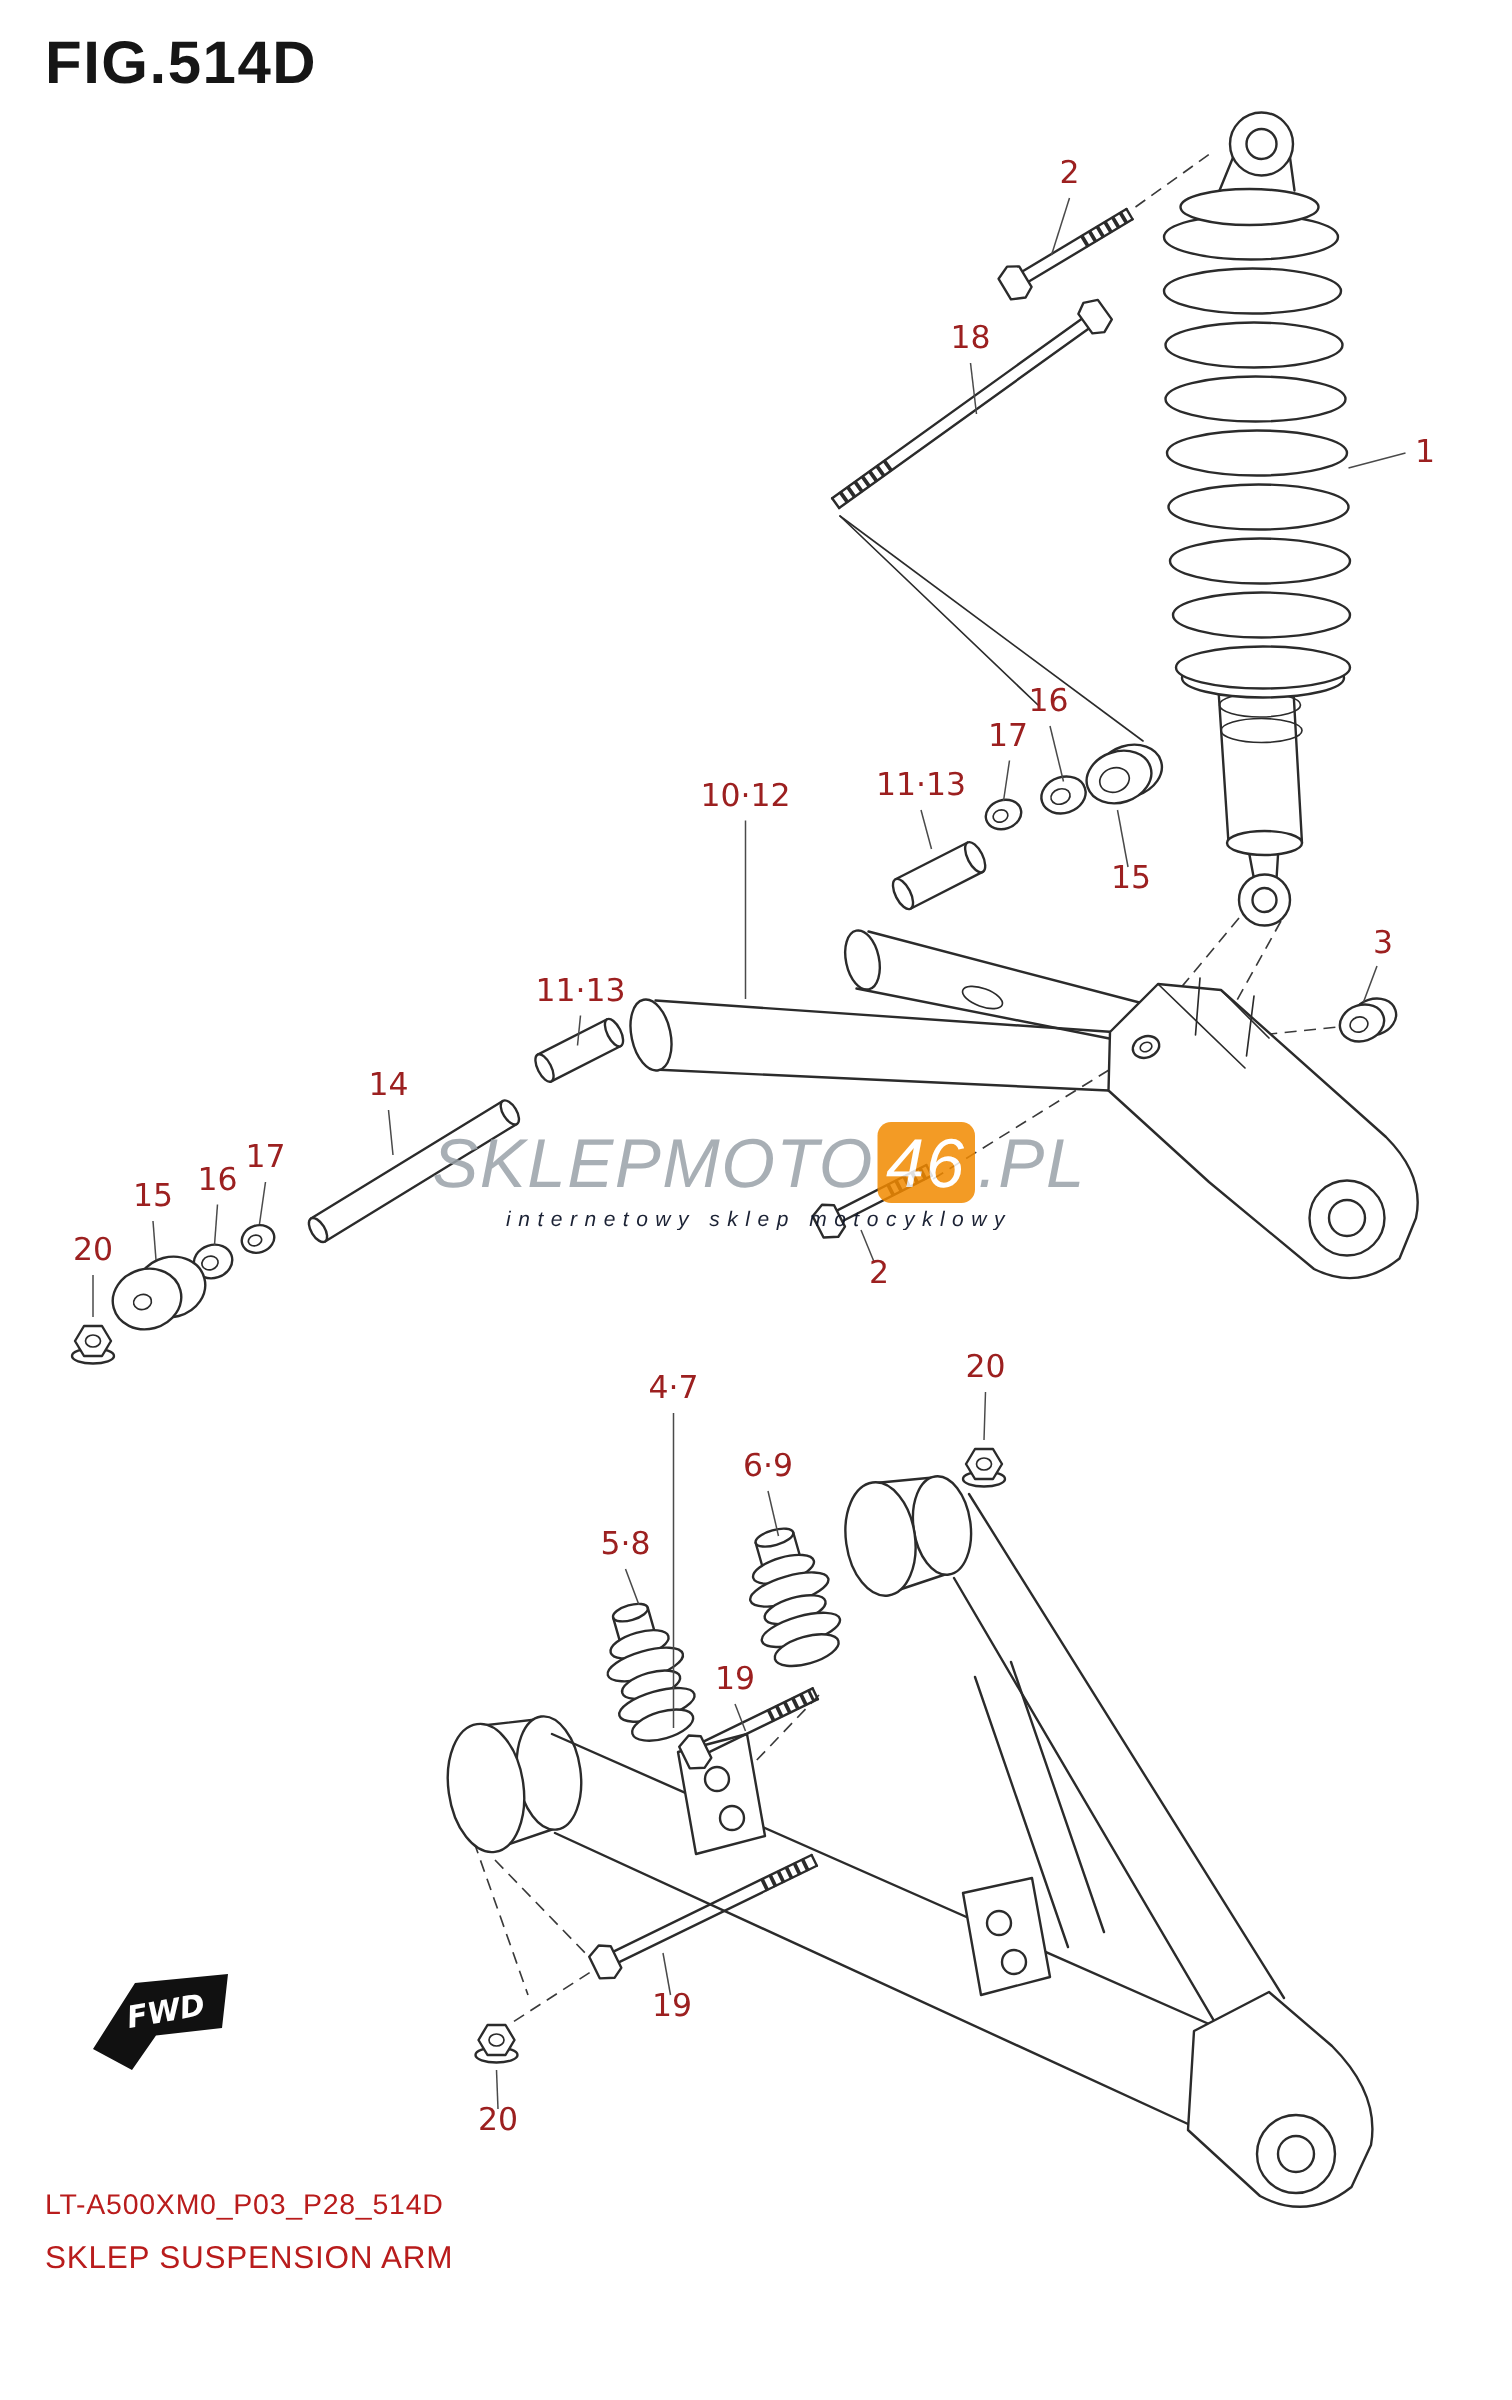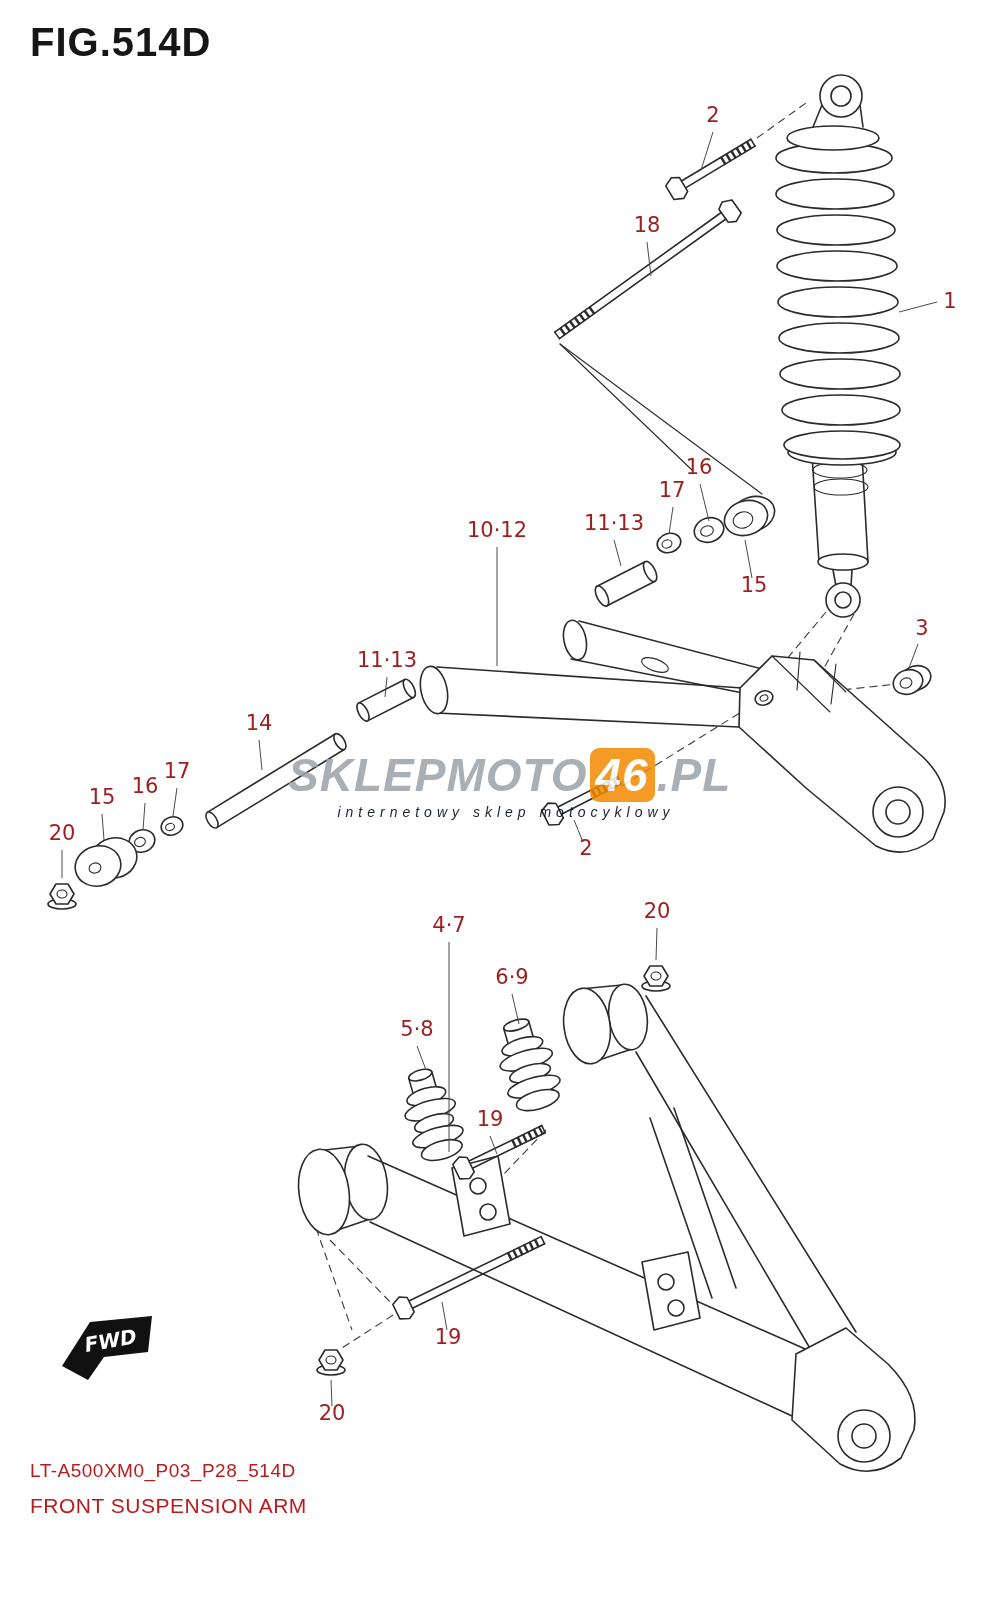--- a/index.html
+++ b/index.html
@@ -17,21 +17,21 @@
   .s  { stroke:#2b2b2b; stroke-width:1.6; fill:none; stroke-linecap:round; stroke-linejoin:round; }
   .sf { stroke:#2b2b2b; stroke-width:1.6; fill:#ffffff; stroke-linejoin:round; }
   .t  { stroke:#2b2b2b; stroke-width:1.1; fill:none; stroke-linecap:round; }
   .thread { stroke:#2b2b2b; stroke-width:9; stroke-dasharray:2.5 3.5; }
   .leader { stroke:#4a4a4a; stroke-width:1; fill:none; }
   .dash { stroke:#3a3a3a; stroke-width:1.1; fill:none; stroke-dasharray:8 5; }
   .lbl { font-family:"DejaVu Sans",sans-serif; font-size:21px; fill:#9c2020; text-anchor:middle; }
   .fwd-text { font-family:"DejaVu Sans",sans-serif; font-size:20px; font-weight:bold; font-style:italic; fill:#ffffff; }
 
   .watermark { position:absolute; left:288px; top:748px; width:436px; text-align:center; z-index:5; pointer-events:none; }
-  .wm-main { font-weight:bold; font-style:italic; font-size:46px; color:#9aa2a9; opacity:.85; letter-spacing:1px; white-space:nowrap; }
+  .wm-main { font-weight:normal; font-style:italic; font-size:46px; color:#9aa2a9; opacity:.85; letter-spacing:1px; white-space:nowrap; }
   .wm-badge { display:inline-block; background:#f28a00; color:#ffffff; border-radius:9px; padding:0 6px; margin:0 2px; }
   .wm-sub { font-style:italic; font-size:14px; color:#0f172a; letter-spacing:5px; margin-top:2px; opacity:.95; white-space:nowrap; }
 
   .footer { position:absolute; left:30px; top:1460px; z-index:4; color:#b91c1c; }
   .footer-code { font-size:19px; letter-spacing:.5px; }
   .footer-name { font-size:21px; margin-top:12px; letter-spacing:.5px; }
 </style>
 </head>
 <body>
 
@@ -334,16 +334,16 @@
     </g>
   </svg>
 
   <div class="watermark">
     <div class="wm-main"><span>SKLEP</span><span>MOTO</span><span class="wm-badge">46</span><span>.PL</span></div>
     <div class="wm-sub">internetowy sklep motocyklowy</div>
   </div>
 
   <div class="footer">
     <div class="footer-code">LT-A500XM0_P03_P28_514D</div>
-    <div class="footer-name">FRONT SUSPENSION ARM</div>
+    <div class="footer-name">SKLEP SUSPENSION ARM</div>
   </div>
 
 </div>
 
 </body></html>

